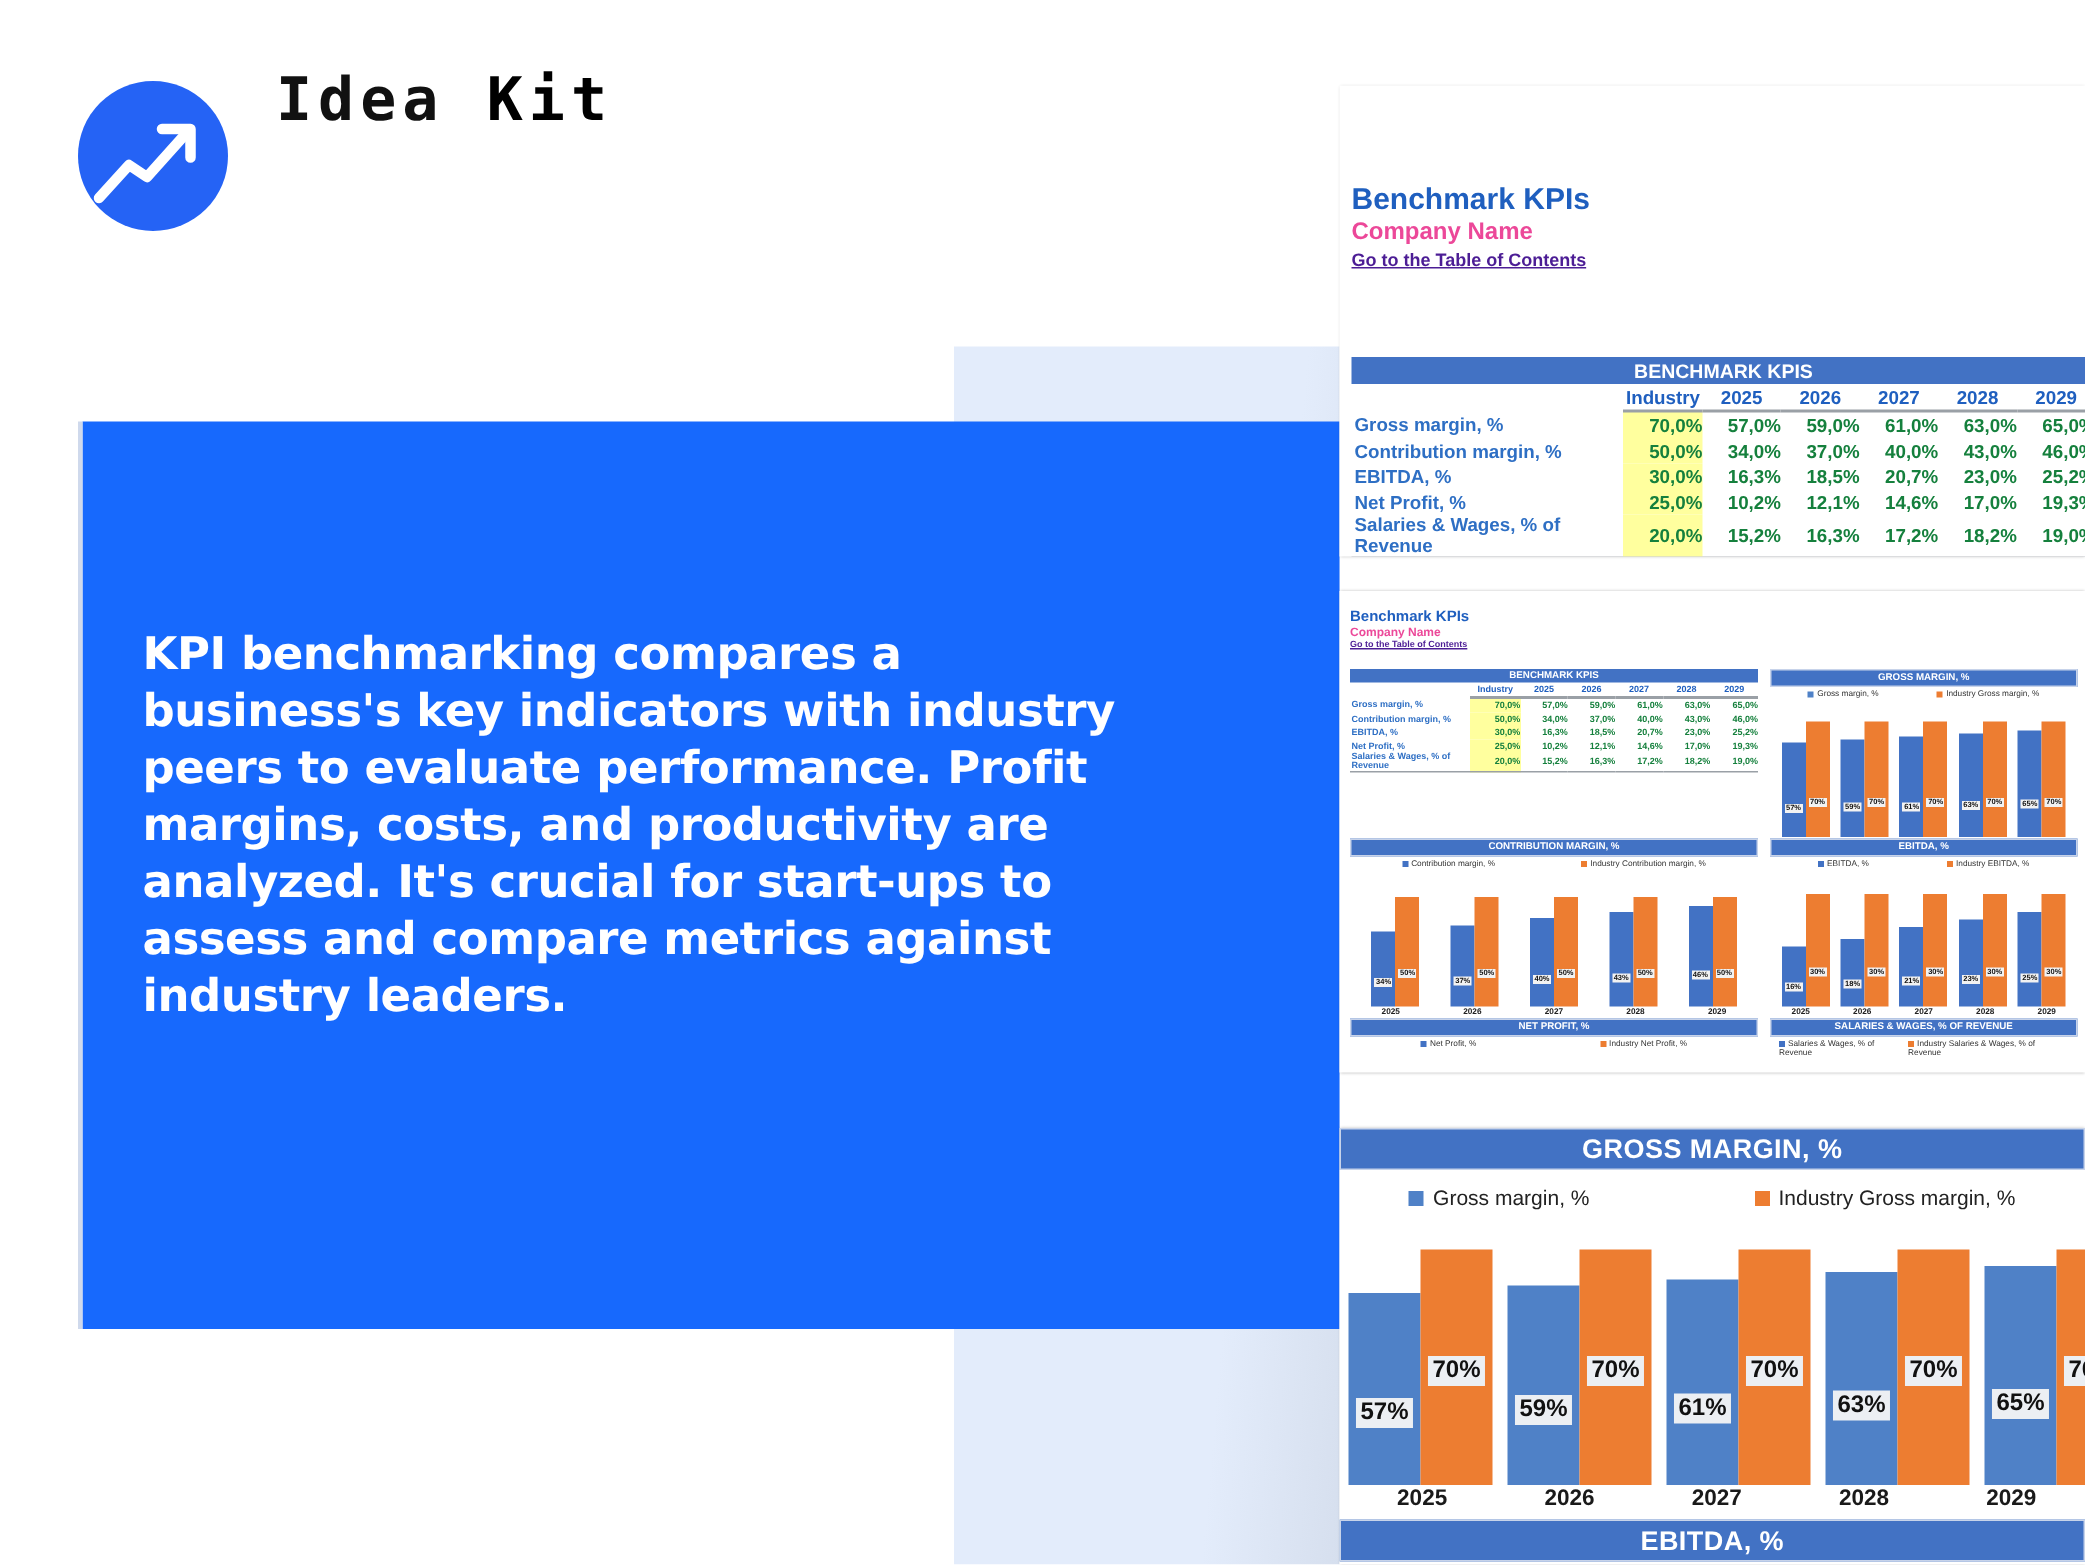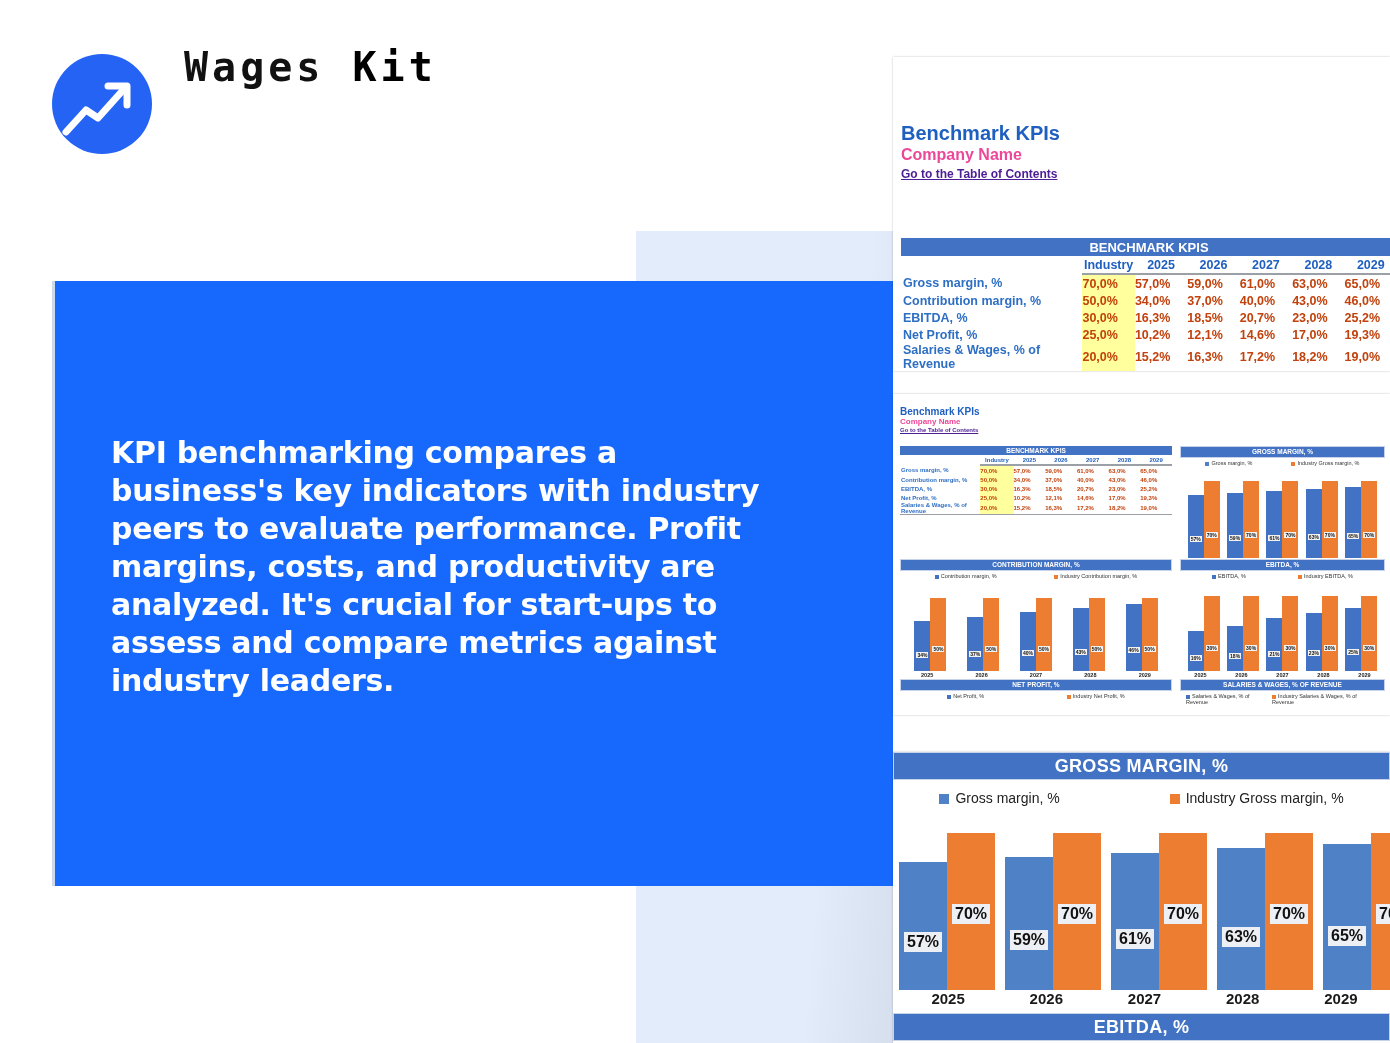--- a/index.html
+++ b/index.html
@@ -40,21 +40,21 @@
   .logo-kit{color:#000000;}
 
   
   #hero{position:absolute;left:95px;top:418px;width:700px;color:#ffffff;}
   #hero-title{
     font-family:"DejaVu Sans", sans-serif;font-weight:bold;font-size:66px;
     line-height:72px;letter-spacing:-1.5px;margin:0 0 48px 0;
   }
   #hero-body{
     font-family:"DejaVu Sans", sans-serif;font-weight:bold;font-size:30px;
-    line-height:38px;letter-spacing:-0.3px;margin:16px;width:670px;
+    line-height:38px;letter-spacing:-0.3px;margin:0;width:670px;
   }
 
   
   .card{
     position:absolute;background:#ffffff;overflow:hidden;
     box-shadow:0 0 2px rgba(0,0,0,.25);
   }
   #card-top{left:893px;top:57px;width:497px;height:314px;}
   #card-mid{left:893px;top:394px;width:497px;height:321px;}
   #card-bot{left:893px;top:752px;width:497px;height:291px;}
@@ -69,21 +69,21 @@
   #card-top .sheet-sub{font-size:16px;line-height:18px;margin:2px 0 0 8px;}
   #card-top .sheet-link{font-size:12px;line-height:14px;margin:2px 0 0 8px;display:inline-block;}
 
   table.kpi{border-collapse:collapse;}
   table.kpi th,table.kpi td{padding:0;font-weight:bold;}
   .kpi-banner{
     background:#4272c4;color:#ffffff;text-align:center;font-weight:bold;
   }
   .kpi-hdr{color:#1f5fbf;text-align:center;font-weight:bold;border-bottom:2px solid #9aa0a6;}
   .kpi-rowlabel{color:#2e6fc4;text-align:left;font-weight:normal;}
-  .kpi-val{color:#c2410c;text-align:left;font-weight:normal;}
+  .kpi-val{color:#15803d;text-align:right;font-weight:normal;}
   .kpi-ind{background:#ffff9e;}
   .kpi-lastrow td{border-bottom:1px solid #9aa0a6;}
 
   
   #tbl-top{position:absolute;left:8px;top:181px;width:496px;}
   #tbl-top .kpi-banner{font-size:13px;height:18px;}
   #tbl-top th,#tbl-top td{font-size:12.5px;height:17px;}
   #tbl-top .kpi-rowlabel{width:178px;padding-left:2px;}
   #tbl-top .colw{width:52px;}
   #mid-head{position:absolute;left:7px;top:12px;}
@@ -150,21 +150,21 @@
 
 <div id="logo">
   <div class="logo-mark">
     <svg width="100" height="100" viewBox="0 0 100 100">
       <path d="M14 78 L34 56 L46 64 L72 35" stroke="#ffffff" stroke-width="7" fill="none" stroke-linecap="round" stroke-linejoin="round"></path>
       <path d="M56 32 L75 32 L75 51" stroke="#ffffff" stroke-width="7" fill="none" stroke-linecap="round" stroke-linejoin="round"></path>
     </svg>
   </div>
   <div class="logo-words">
     <div class="logo-idea-line">
-      <span class="logo-idea">Wages </span><span class="logo-kit">Kit</span>
+      <span class="logo-idea">Idea </span><span class="logo-kit">Kit</span>
     </div>
   </div>
 </div>
 
 <div id="hero">
   <p id="hero-body">KPI benchmarking compares a business's key indicators with industry peers to evaluate performance. Profit margins, costs, and productivity are analyzed. It's crucial for start-ups to assess and compare metrics against industry leaders.</p>
 </div>
 
 <div class="card" id="card-top">
   <div class="sheet-title">Benchmark KPIs</div>

